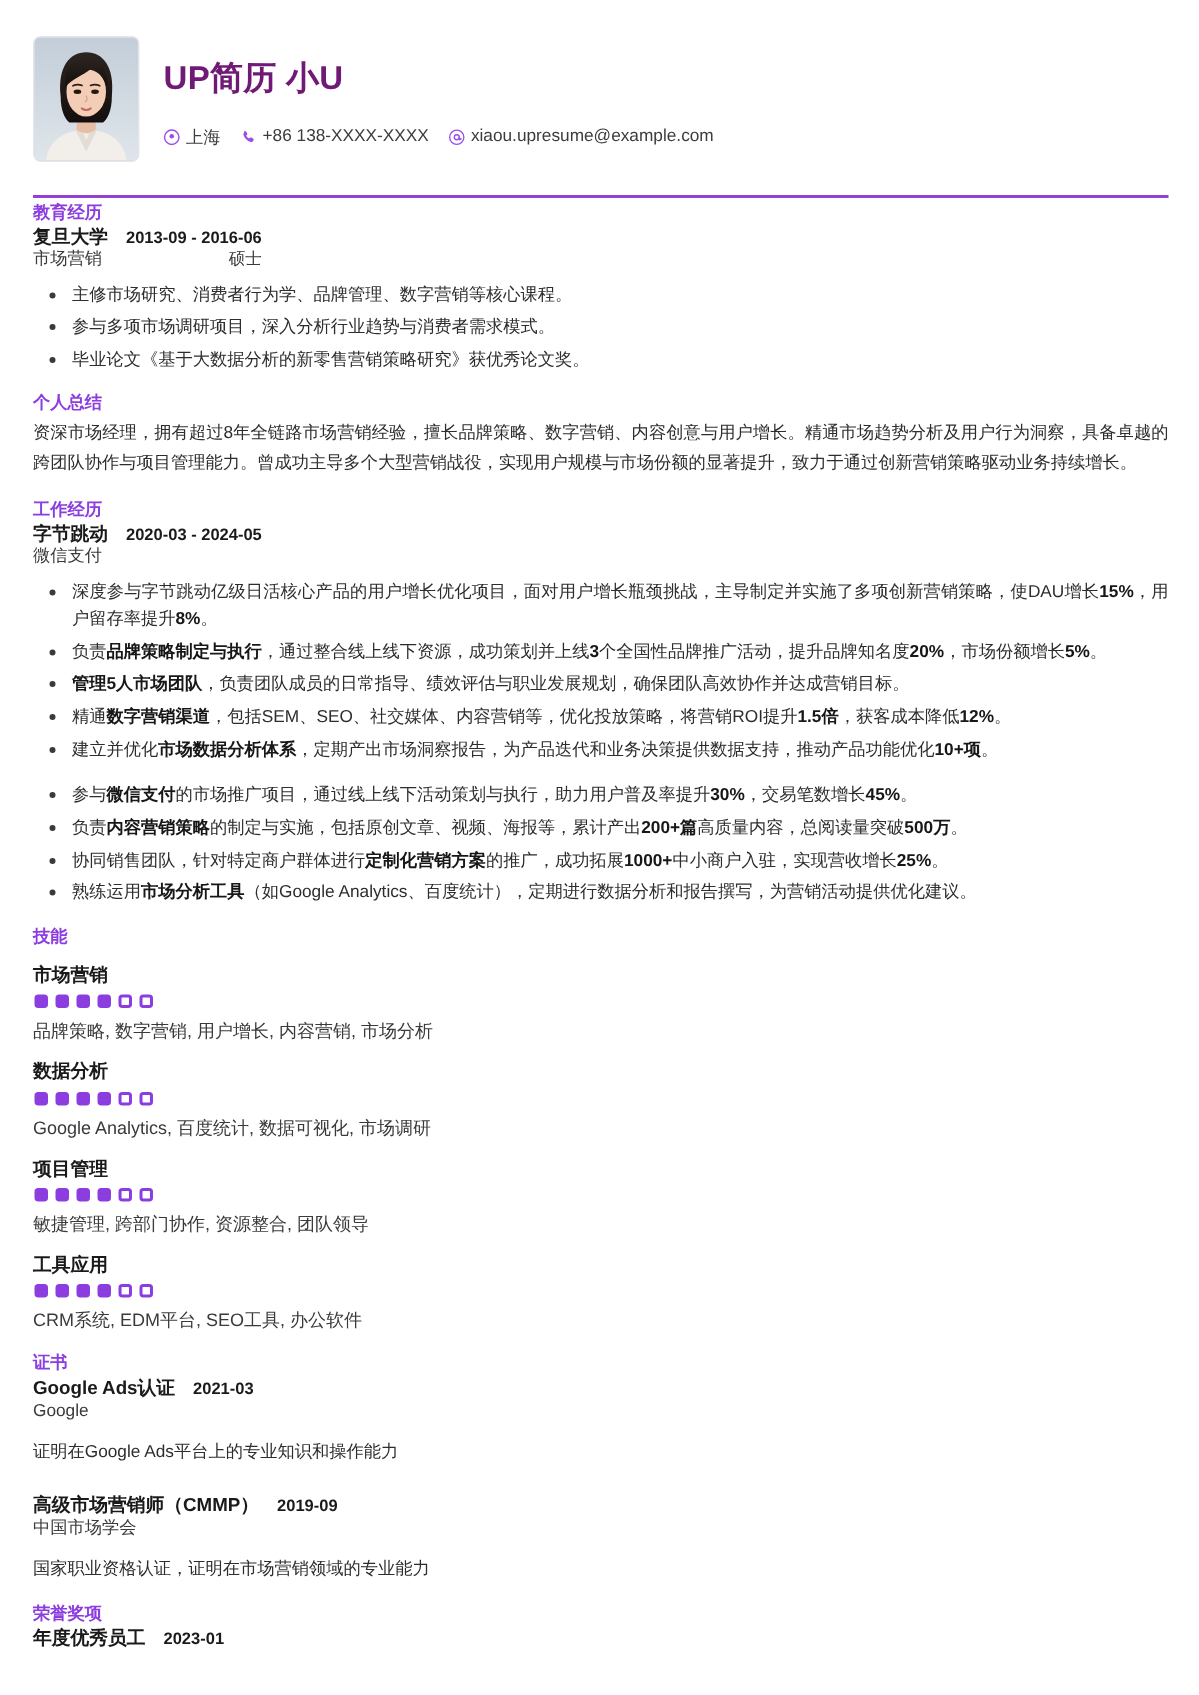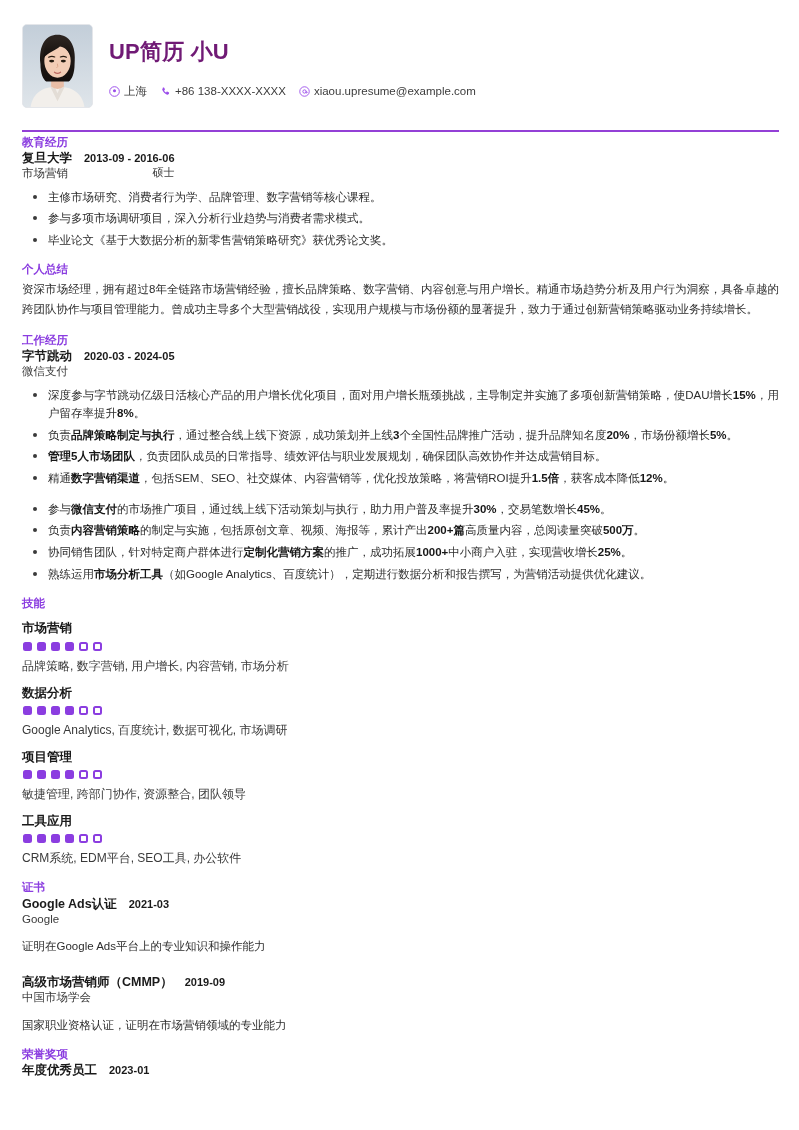--- a/index.html
+++ b/index.html
@@ -335,20 +335,21 @@
         </div>
         <div class="head-right">
           <div class="date">2020-03 - 2024-05</div>
         </div>
       </div>
       <ul class="bullets">
         <li>深度参与字节跳动亿级日活核心产品的用户增长优化项目，面对用户增长瓶颈挑战，主导制定并实施了多项创新营销策略，使DAU增长<b>15%</b>，用户留存率提升<b>8%</b>。</li>
         <li>负责<b>品牌策略制定与执行</b>，通过整合线上线下资源，成功策划并上线<b>3</b>个全国性品牌推广活动，提升品牌知名度<b>20%</b>，市场份额增长<b>5%</b>。</li>
         <li><b>管理5人市场团队</b>，负责团队成员的日常指导、绩效评估与职业发展规划，确保团队高效协作并达成营销目标。</li>
         <li>精通<b>数字营销渠道</b>，包括SEM、SEO、社交媒体、内容营销等，优化投放策略，将营销ROI提升<b>1.5倍</b>，获客成本降低<b>12%</b>。</li>
+        <li>建立并优化<b>市场数据分析体系</b>，定期产出市场洞察报告，为产品迭代和业务决策提供数据支持，推动产品功能优化<b>10+项</b>。</li>
       </ul>
     </div>
 
     <div class="entry">
       <ul class="bullets">
         <li>参与<b>微信支付</b>的市场推广项目，通过线上线下活动策划与执行，助力用户普及率提升<b>30%</b>，交易笔数增长<b>45%</b>。</li>
         <li>负责<b>内容营销策略</b>的制定与实施，包括原创文章、视频、海报等，累计产出<b>200+篇</b>高质量内容，总阅读量突破<b>500万</b>。</li>
         <li>协同销售团队，针对特定商户群体进行<b>定制化营销方案</b>的推广，成功拓展<b>1000+</b>中小商户入驻，实现营收增长<b>25%</b>。</li>
         <li>熟练运用<b>市场分析工具</b>（如Google Analytics、百度统计），定期进行数据分析和报告撰写，为营销活动提供优化建议。</li>
       </ul>

